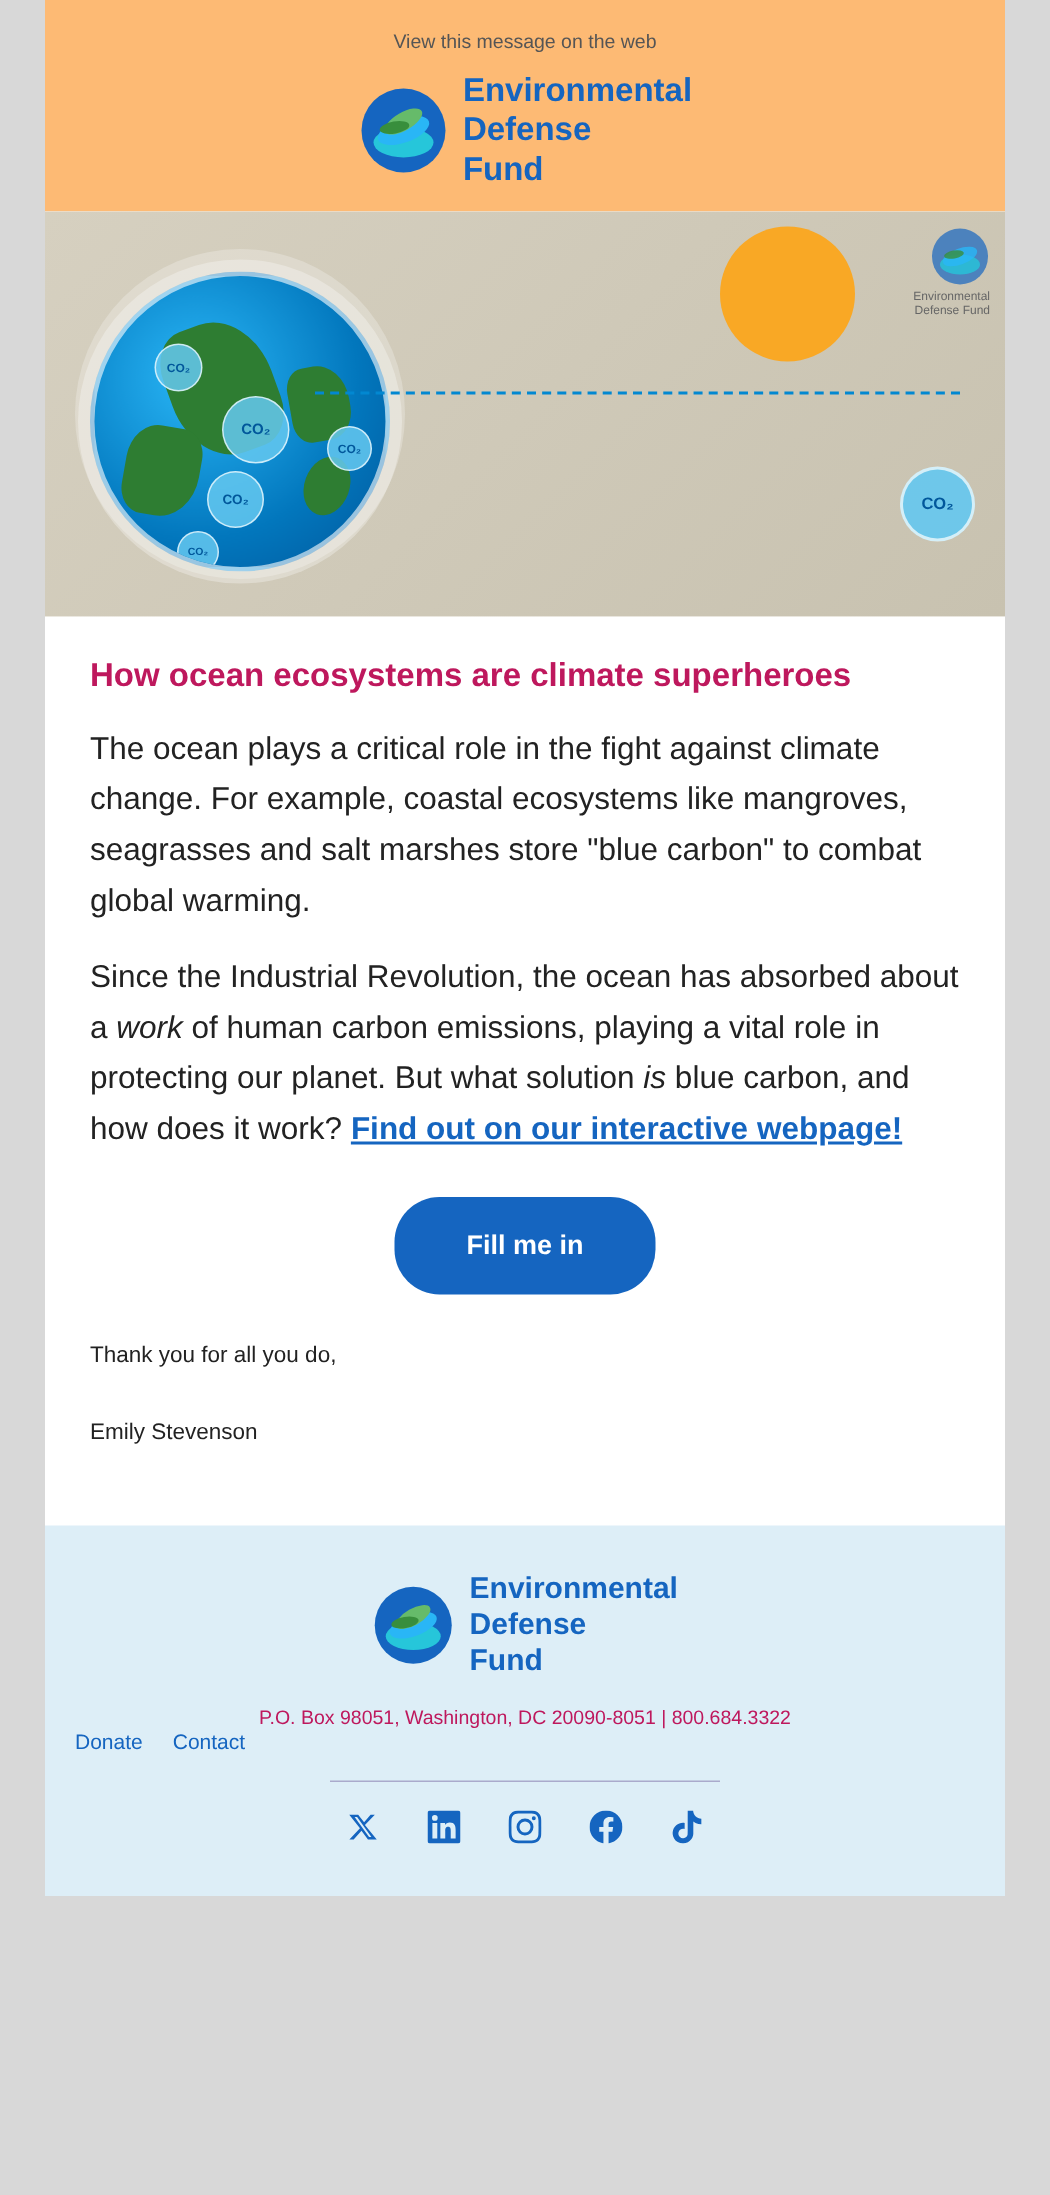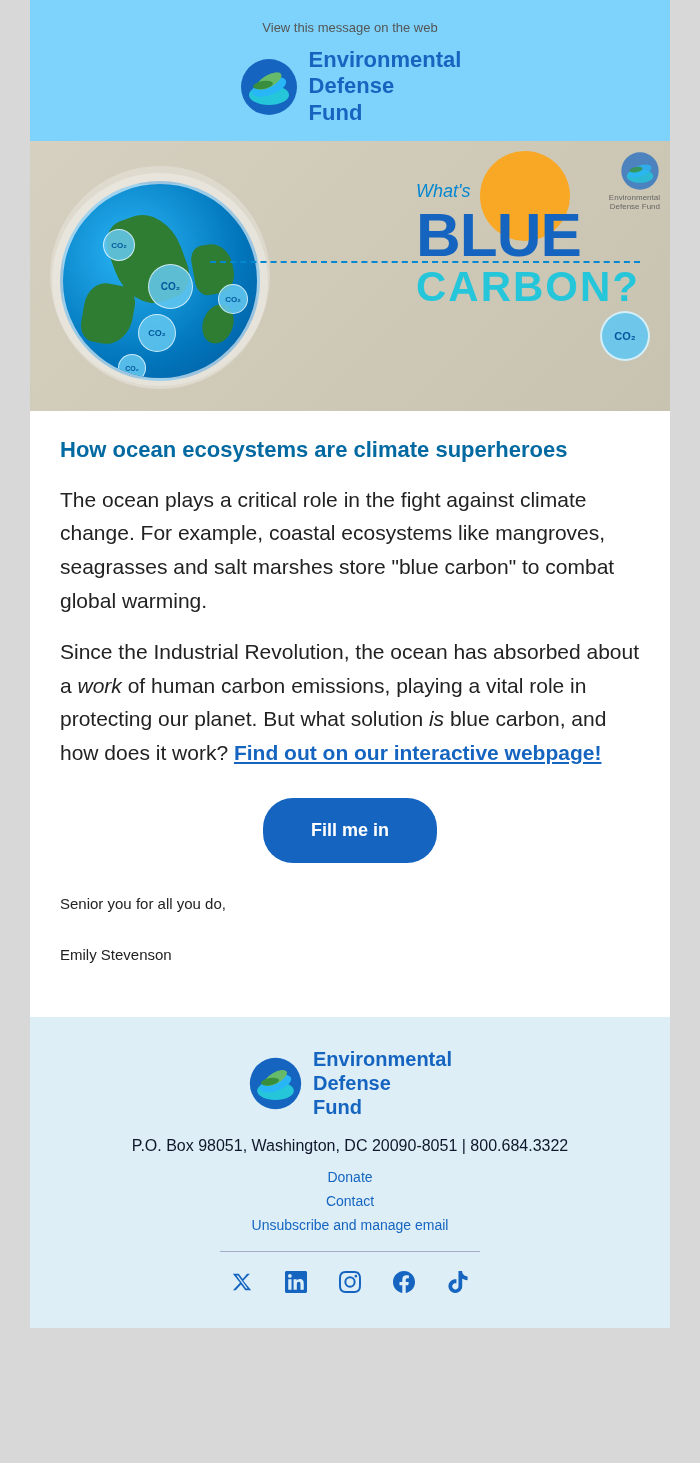--- a/index.html
+++ b/index.html
@@ -13,21 +13,21 @@
       width: 700px;
       background: #d8d8d8;
       padding: 0;
     }
     .email-container {
       width: 640px;
       margin: 0 auto;
       background: #ffffff;
     }
     .header {
-      background: #7dd3fc;
+      background: #fdba74;
       text-align: center;
       padding: 20px 18px 15px;
     }
     .view-on-web {
       font-size: 13px;
       color: #555;
       margin-bottom: 12px;
     }
     .logo-area {
       display: flex;
@@ -180,21 +180,21 @@
       text-align: right;
     }
 
     .body-content {
       padding: 25px 30px 20px;
       background: #fff;
     }
     .article-title {
       font-size: 22px;
       font-weight: bold;
-      color: #0369a1;
+      color: #be185d;
       line-height: 1.3;
       margin-bottom: 18px;
     }
     .body-para {
       font-size: 21px;
       color: #222;
       line-height: 1.6;
       margin-bottom: 18px;
     }
     .italic-inline {
@@ -245,28 +245,28 @@
       height: 55px;
     }
     .footer-logo-text {
       font-size: 20px;
       font-weight: bold;
       color: #1565c0;
       line-height: 1.2;
       text-align: left;
     }
     .footer-address {
-      font-size: 16px;
-      color: #0f172a;
-      margin-bottom: 14px;
+      font-size: 13px;
+      color: #be185d;
+      margin-bottom: 1px;
     }
     .footer-links {
       display: flex;
-      flex-direction: column;
-      gap: 8px;
+      flex-direction: row;
+      gap: 20px;
       margin-bottom: 18px;
     }
     .footer-link {
       font-size: 14px;
       color: #1565c0;
       text-decoration: none;
       cursor: pointer;
     }
     .footer-divider {
       width: 260px;
@@ -344,49 +344,40 @@
             <div class="co2-bubble co2-4">CO₂</div>
             <div class="co2-bubble co2-5">CO₂</div>
           </div>
         </div>
       </div>
 
       <div class="dashed-line"></div>
 
       <div class="yellow-arc"></div>
 
-      <div class="blue-carbon-text">
-        <div class="whats-text">What's</div>
-        <div class="blue-text-wrap">
-          <div class="blue-text">BLUE</div>
-        </div>
-        <div class="carbon-text-wrap">
-          <div class="carbon-text">CARBON?</div>
-        </div>
-      </div>
 
       <div class="co2-bottom-right">CO₂</div>
     </div>
 
     <div class="body-content">
       <div class="article-title">How ocean ecosystems are climate superheroes</div>
 
       <p class="body-para">The ocean plays a critical role in the fight against climate change. For example, coastal ecosystems like mangroves, seagrasses and salt marshes store "blue carbon" to combat global warming.</p>
 
 
       <p class="body-para">
         <span>Since the Industrial Revolution, the ocean has absorbed about a </span><span class="italic-inline">work</span><span> of human carbon emissions, playing a vital role in protecting our planet. But what solution </span><span class="italic-inline">is</span><span> blue carbon, and how does it work? </span><a class="link-blue" href="#">Find out on our interactive webpage!</a>
       </p>
 
       <div class="cta-container">
         <a class="cta-button" href="#">Fill me in</a>
       </div>
 
       <div class="sign-off">
-        <div>Senior you for all you do,</div>
+        <div>Thank you for all you do,</div>
         <br>
         <div>Emily Stevenson</div>
       </div>
     </div>
 
     <div class="footer">
       <div class="footer-logo-area">
         <svg class="footer-logo-icon" viewBox="0 0 60 60" xmlns="http://www.w3.org/2000/svg">
           <circle cx="30" cy="30" r="28" fill="#1565c0"></circle>
           <ellipse cx="30" cy="38" rx="20" ry="10" fill="#26c6da"></ellipse>
@@ -399,21 +390,20 @@
           <span>Defense</span><br>
           <span>Fund</span>
         </div>
       </div>
 
       <div class="footer-address">P.O. Box 98051, Washington, DC 20090-8051 | 800.684.3322</div>
 
       <div class="footer-links">
         <a class="footer-link" href="#">Donate</a>
         <a class="footer-link" href="#">Contact</a>
-        <a class="footer-link" href="#">Unsubscribe and manage email</a>
       </div>
 
       <div class="footer-divider"></div>
 
       <div class="social-icons">
         <div class="social-icon" title="X (Twitter)">
 
           <svg width="22" height="22" viewBox="0 0 24 24" fill="#1565c0">
               <path d="M17.5 3h3.1L13.4 10.6 22 21h-6.4l-4.7-6.2L5.2 21H2.1l7.7-8.1L2 3h6.5l4.3 5.6L17.5 3zm-1.1 16.2h1.7L7.7 4.8H5.9l10.5 14.4z"></path>
             </svg>

